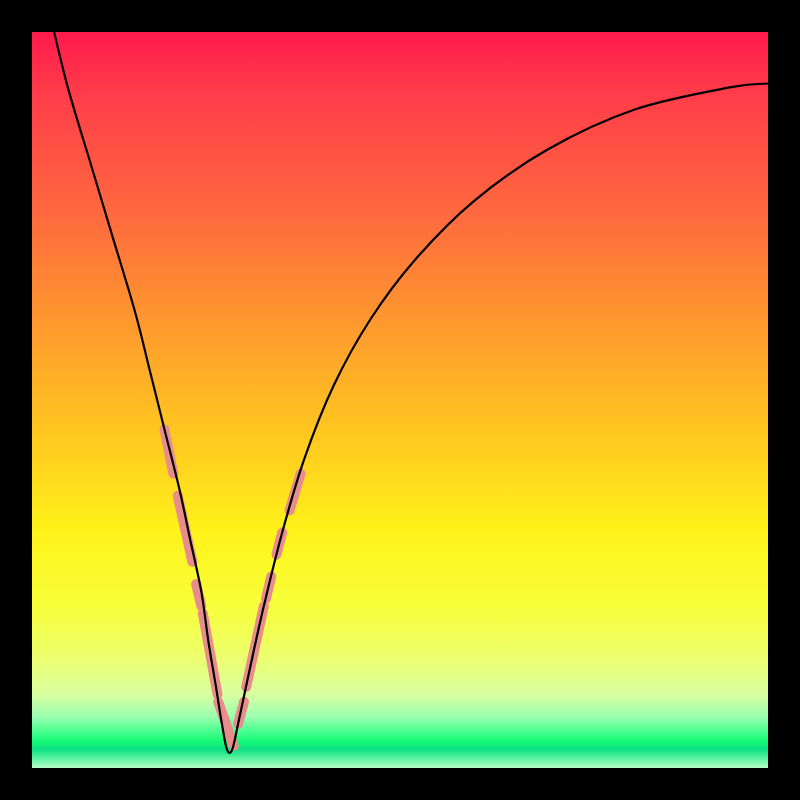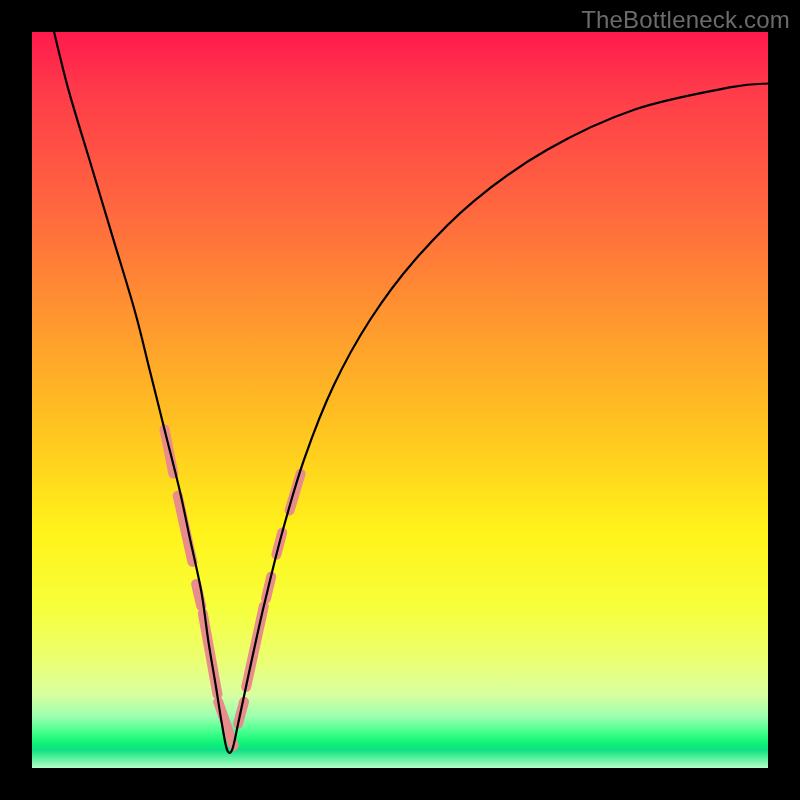--- a/index.html
+++ b/index.html
@@ -77,14 +77,13 @@
           <line x1="186.2" y1="669.8" x2="201.7" y2="713.9" stroke="#e98c8c" stroke-width="10" stroke-linecap="round"></line>
           <line x1="206.1" y1="691.8" x2="212.0" y2="669.8" stroke="#e98c8c" stroke-width="10" stroke-linecap="round"></line>
           <line x1="214.2" y1="655.0" x2="231.8" y2="574.1" stroke="#e98c8c" stroke-width="10" stroke-linecap="round"></line>
           <line x1="234.0" y1="566.7" x2="239.2" y2="544.6" stroke="#e98c8c" stroke-width="10" stroke-linecap="round"></line>
           <line x1="244.4" y1="522.6" x2="250.2" y2="500.5" stroke="#e98c8c" stroke-width="10" stroke-linecap="round"></line>
           <line x1="257.6" y1="478.4" x2="268.6" y2="441.6" stroke="#e98c8c" stroke-width="10" stroke-linecap="round"></line>
         </g>
       <path id="main-curve" fill="none" stroke="#000000" stroke-width="2.2" stroke-linecap="round" d="M 22.1 0.0 C 24.5 9.8, 30.7 36.8, 36.8 58.9 C 42.9 81.0, 51.5 107.9, 58.9 132.5 C 66.2 157.0, 73.6 181.5, 81.0 206.1 C 88.3 230.6, 96.9 257.6, 103.0 279.7 C 109.2 301.8, 112.9 318.9, 117.8 338.6 C 122.7 358.2, 127.6 377.8, 132.5 397.4 C 137.4 417.1, 142.9 437.9, 147.2 456.3 C 151.5 474.7, 154.6 490.7, 158.2 507.8 C 161.9 525.0, 166.2 542.2, 169.3 559.4 C 172.3 576.5, 174.2 594.9, 176.6 610.9 C 179.1 626.8, 181.8 641.5, 184.0 655.0 C 186.2 668.5, 188.0 681.4, 189.9 691.8 C 191.7 702.3, 193.3 713.3, 195.0 717.6 C 196.8 721.9, 198.4 721.9, 200.2 717.6 C 202.0 713.3, 203.3 704.7, 206.1 691.8 C 208.9 679.0, 212.8 659.9, 217.1 640.3 C 221.4 620.7, 226.3 597.4, 231.8 574.1 C 237.4 550.8, 243.5 525.0, 250.2 500.5 C 257.0 475.9, 263.7 451.4, 272.3 426.9 C 280.9 402.3, 290.7 376.6, 301.8 353.3 C 312.8 330.0, 325.1 307.9, 338.6 287.0 C 352.1 266.2, 365.5 247.8, 382.7 228.2 C 399.9 208.5, 419.5 187.7, 441.6 169.3 C 463.7 150.9, 488.2 133.1, 515.2 117.8 C 542.2 102.4, 572.9 87.7, 603.5 77.3 C 634.2 66.9, 677.1 59.5, 699.2 55.2 C 721.3 50.9, 729.9 52.1, 736.0 51.5"></path>
     </svg>
   </div>
-  <div class="watermark">TheBottleneck.com</div>
 </div>
 
 </body></html>

